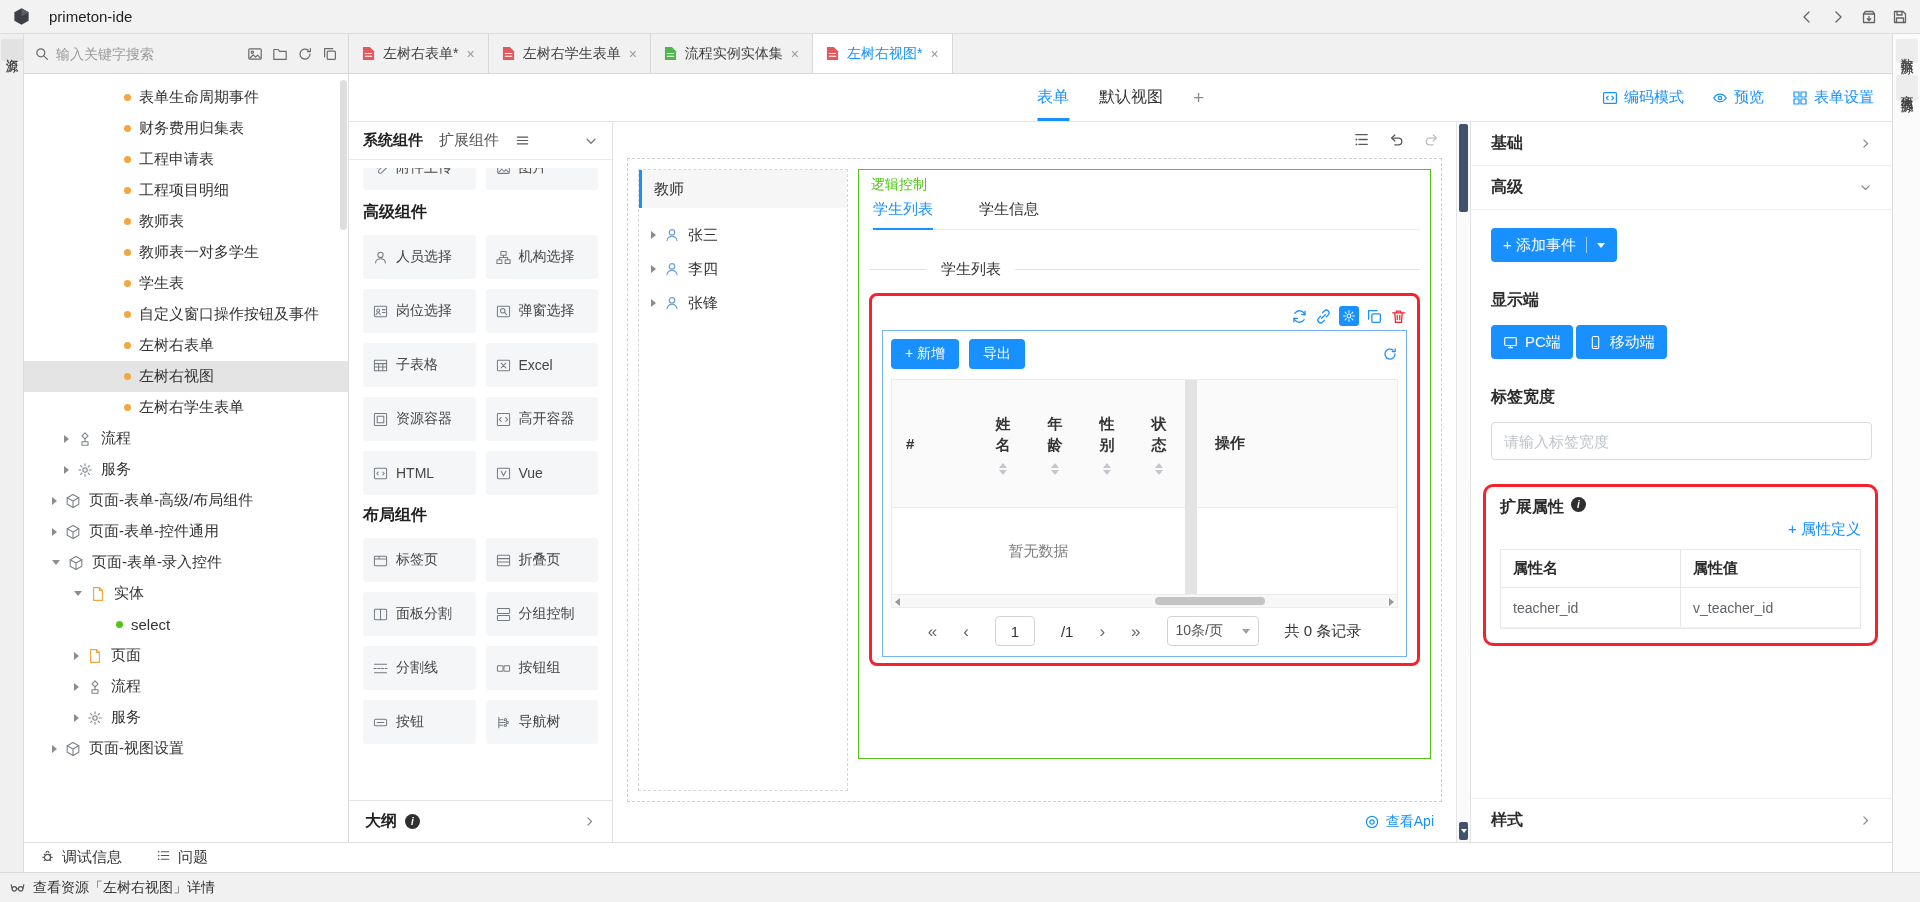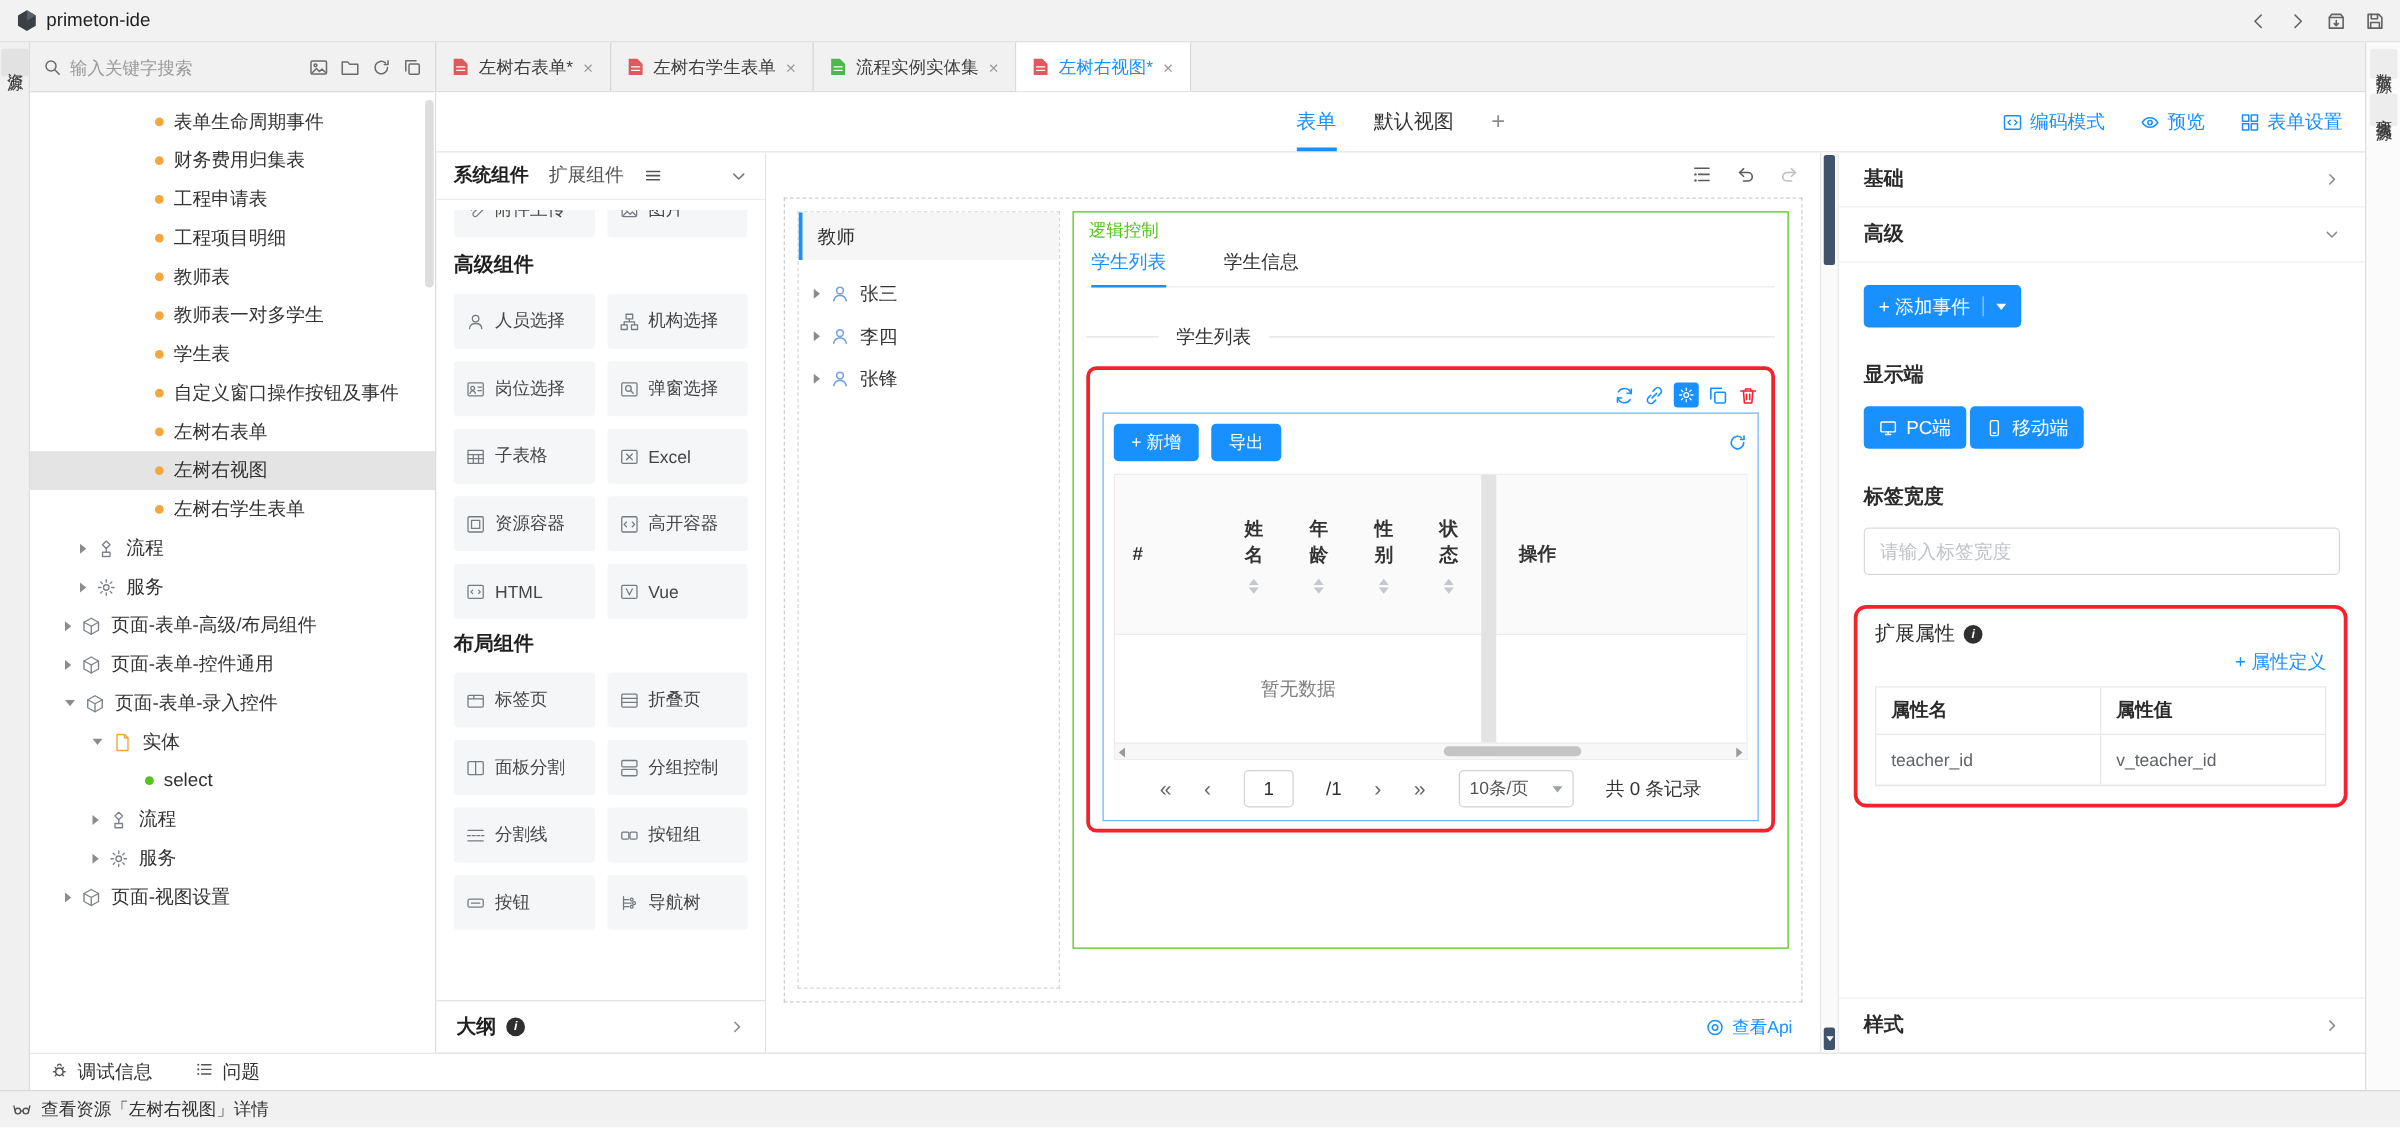--- a/index.html
+++ b/index.html
@@ -2,21 +2,21 @@
 <html><head>
 <meta charset="utf-8">
 <style>
 *{margin:0;padding:0;box-sizing:border-box}
 html,body{width:1920px;height:902px;overflow:hidden}
 body{font-family:"Liberation Sans","DejaVu Sans",sans-serif;font-size:14px;color:#333;background:#fff}
 svg{fill:none;stroke-linecap:round;stroke-linejoin:round;flex:none}
 .app{width:1920px;height:902px;display:flex;flex-direction:column;background:#fff}
 
 
-.titlebar{height:34px;flex:none;background:#f2f2f2;border-bottom:1px solid #dcdcdc;display:flex;align-items:center;padding:0 12px;gap:6px}
+.titlebar{height:34px;flex:none;background:#f2f2f2;border-bottom:1px solid #dcdcdc;display:flex;align-items:center;padding:0 12px;gap:18px}
 .logo{width:19px;height:19px}
 .app-name{font-size:15px;color:#1f1f1f}
 .tb-right{margin-left:auto;display:flex;align-items:center;gap:15px}
 .tb-ic{width:16px;height:16px;stroke:#636363;stroke-width:1.3;cursor:pointer}
 
 
 .body{flex:1;display:flex;min-height:0}
 .rail{flex:none;display:flex;flex-direction:column;align-items:center;gap:12px;padding-top:5px;background:#f0f0f0}
 .rail-left{width:24px;border-right:1px solid #ddd}
 .rail-right{width:28px;border-left:1px solid #ddd;background:#fbfbfb}
@@ -167,21 +167,21 @@
 .add-event{display:inline-flex;align-items:center;gap:10px;height:34px;background:#1890ff;color:#fff;border-radius:4px;padding:0 12px;font-size:15px;cursor:pointer}
 .ae-div{width:1px;height:16px;background:rgba(255,255,255,.55)}
 .caret-w{width:0;height:0;border-left:4px solid transparent;border-right:4px solid transparent;border-top:5px solid #fff}
 .plabel{font-size:16px;font-weight:700;color:#2b2b2b;margin-top:28px}
 .disp-btns{display:flex;gap:3px;margin-top:14px}
 .dbtn{height:34px;background:#1890ff;color:#fff;border-radius:4px;display:flex;align-items:center;gap:7px;padding:0 12px;font-size:15px;cursor:pointer}
 .wht{width:15px;height:15px;stroke:#fff;stroke-width:1.2}
 .lw-input{margin-top:14px;width:100%;height:38px;border:1px solid #d9d9d9;border-radius:4px;padding:0 12px;font-size:15px;color:#333;outline:none;font-family:inherit}
 .lw-input::placeholder{color:#bfc3c9}
 .ext-red{border:3px solid #f5222d;border-radius:10px;margin:24px -6px 0 -8px;padding:10px 14px 14px}
-.ext-head{display:flex;align-items:center;gap:7px;font-size:16px;font-weight:400;color:#2b2b2b}
+.ext-head{display:flex;align-items:flex-start;gap:7px;font-size:16px;font-weight:700;color:#2b2b2b}
 .def-link{display:flex;justify-content:flex-end;color:#1890ff;font-size:15px;margin-top:2px;cursor:pointer}
 .ext-table{border:1px solid #e8e8e8;margin-top:10px}
 .etr{display:flex}
 .etc{flex:1;height:38px;display:flex;align-items:center;padding:0 12px;font-size:15px}
 .etc:first-child{border-right:1px solid #e8e8e8}
 .etr.hd .etc{font-weight:700;color:#2b2b2b;border-bottom:1px solid #e8e8e8}
 .etr.bd .etc{color:#5f6368;height:40px;font-size:14px;border-bottom:1px solid #f2f2f2}
 .psec.bottom{margin-top:auto;border-top:1px solid #f0f0f0;border-bottom:none}
 
 
@@ -381,20 +381,28 @@
               <span class="tri-d"></span>
               <svg class="sic orange" viewBox="0 0 16 16">
                 <path d="M3.6 1.6h6l2.8 2.8v10H3.6z"></path>
                 <path d="M9.6 1.6v2.8h2.8"></path>
               </svg>
               <span>实体</span>
             </div>
           <div class="srow lv-e">
               <span class="dot green"></span>
               <span>select</span>
+            </div>
+          <div class="srow lv-d">
+              <span class="tri-r"></span>
+              <svg class="sic orange" viewBox="0 0 16 16">
+                <path d="M3.6 1.6h6l2.8 2.8v10H3.6z"></path>
+                <path d="M9.6 1.6v2.8h2.8"></path>
+              </svg>
+              <span>页面</span>
             </div>
           <div class="srow lv-d">
               <span class="tri-r"></span>
               <svg class="sic" viewBox="0 0 16 16">
                 <path d="M8 1.8 11 4.8 8 7.8 5 4.8z"></path>
                 <path d="M8 7.8v3"></path>
                 <rect x="5" y="10.8" width="6" height="3.4"></rect>
               </svg>
               <span>流程</span>
             </div>

